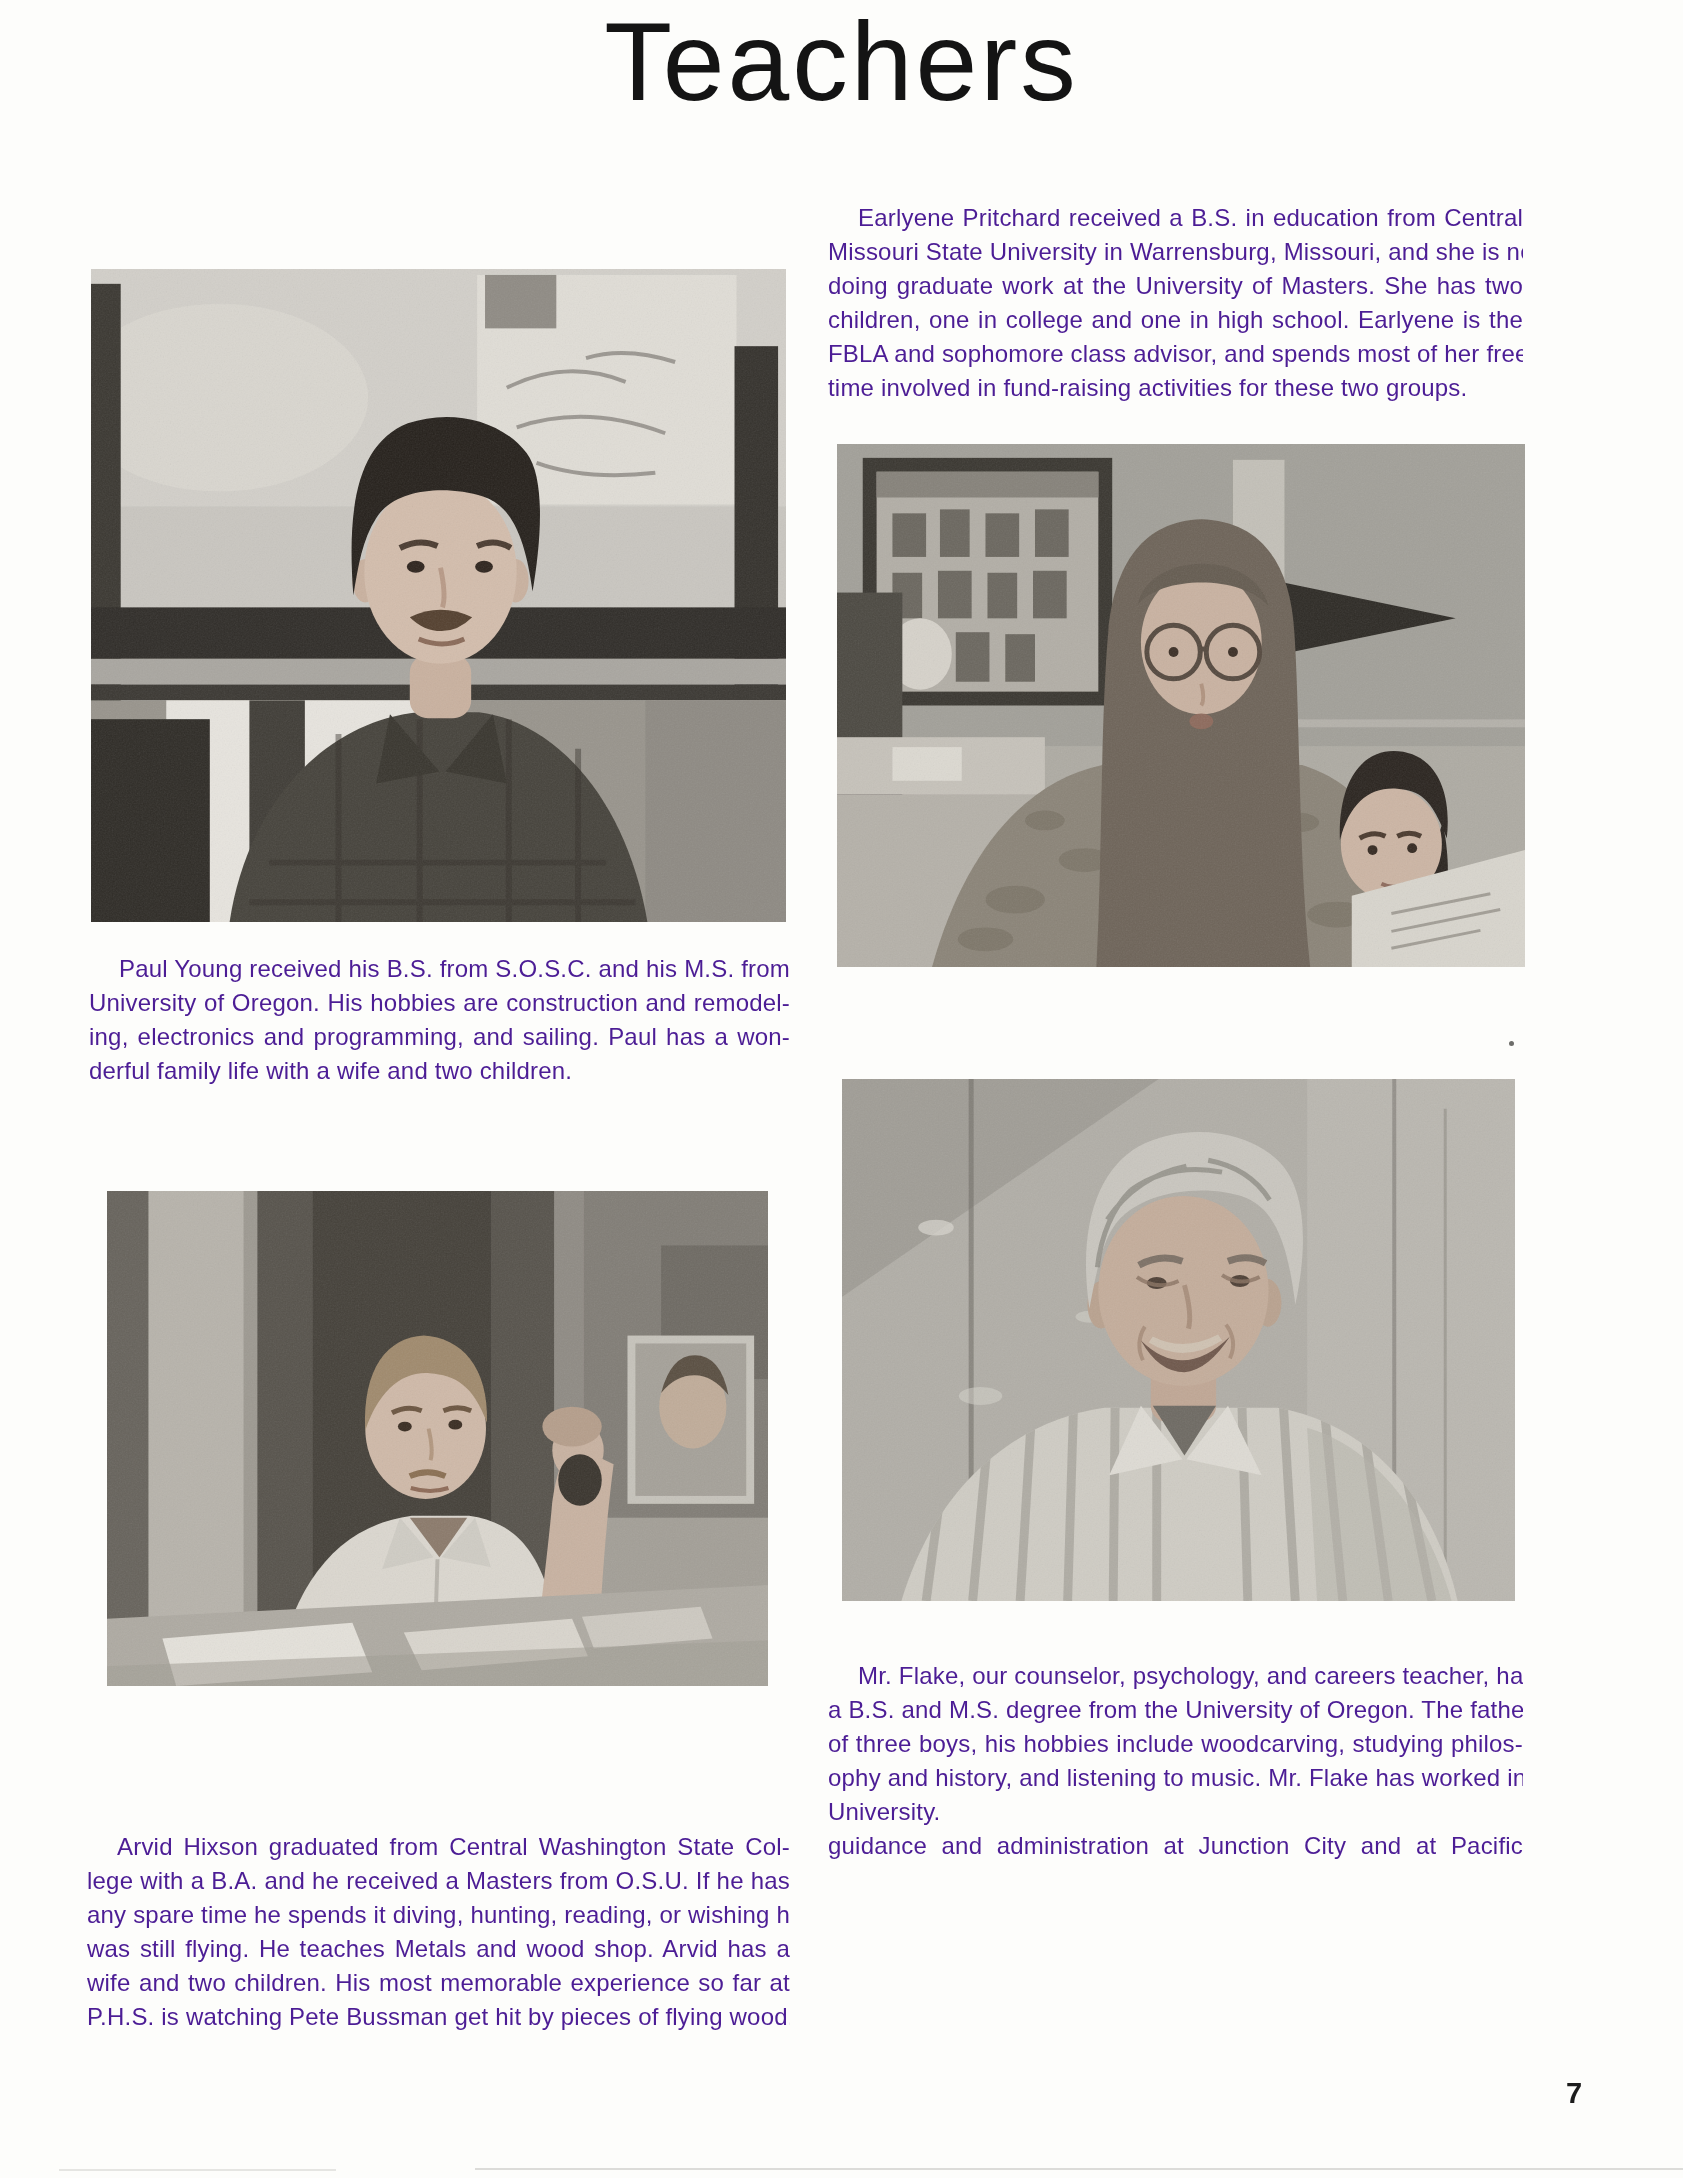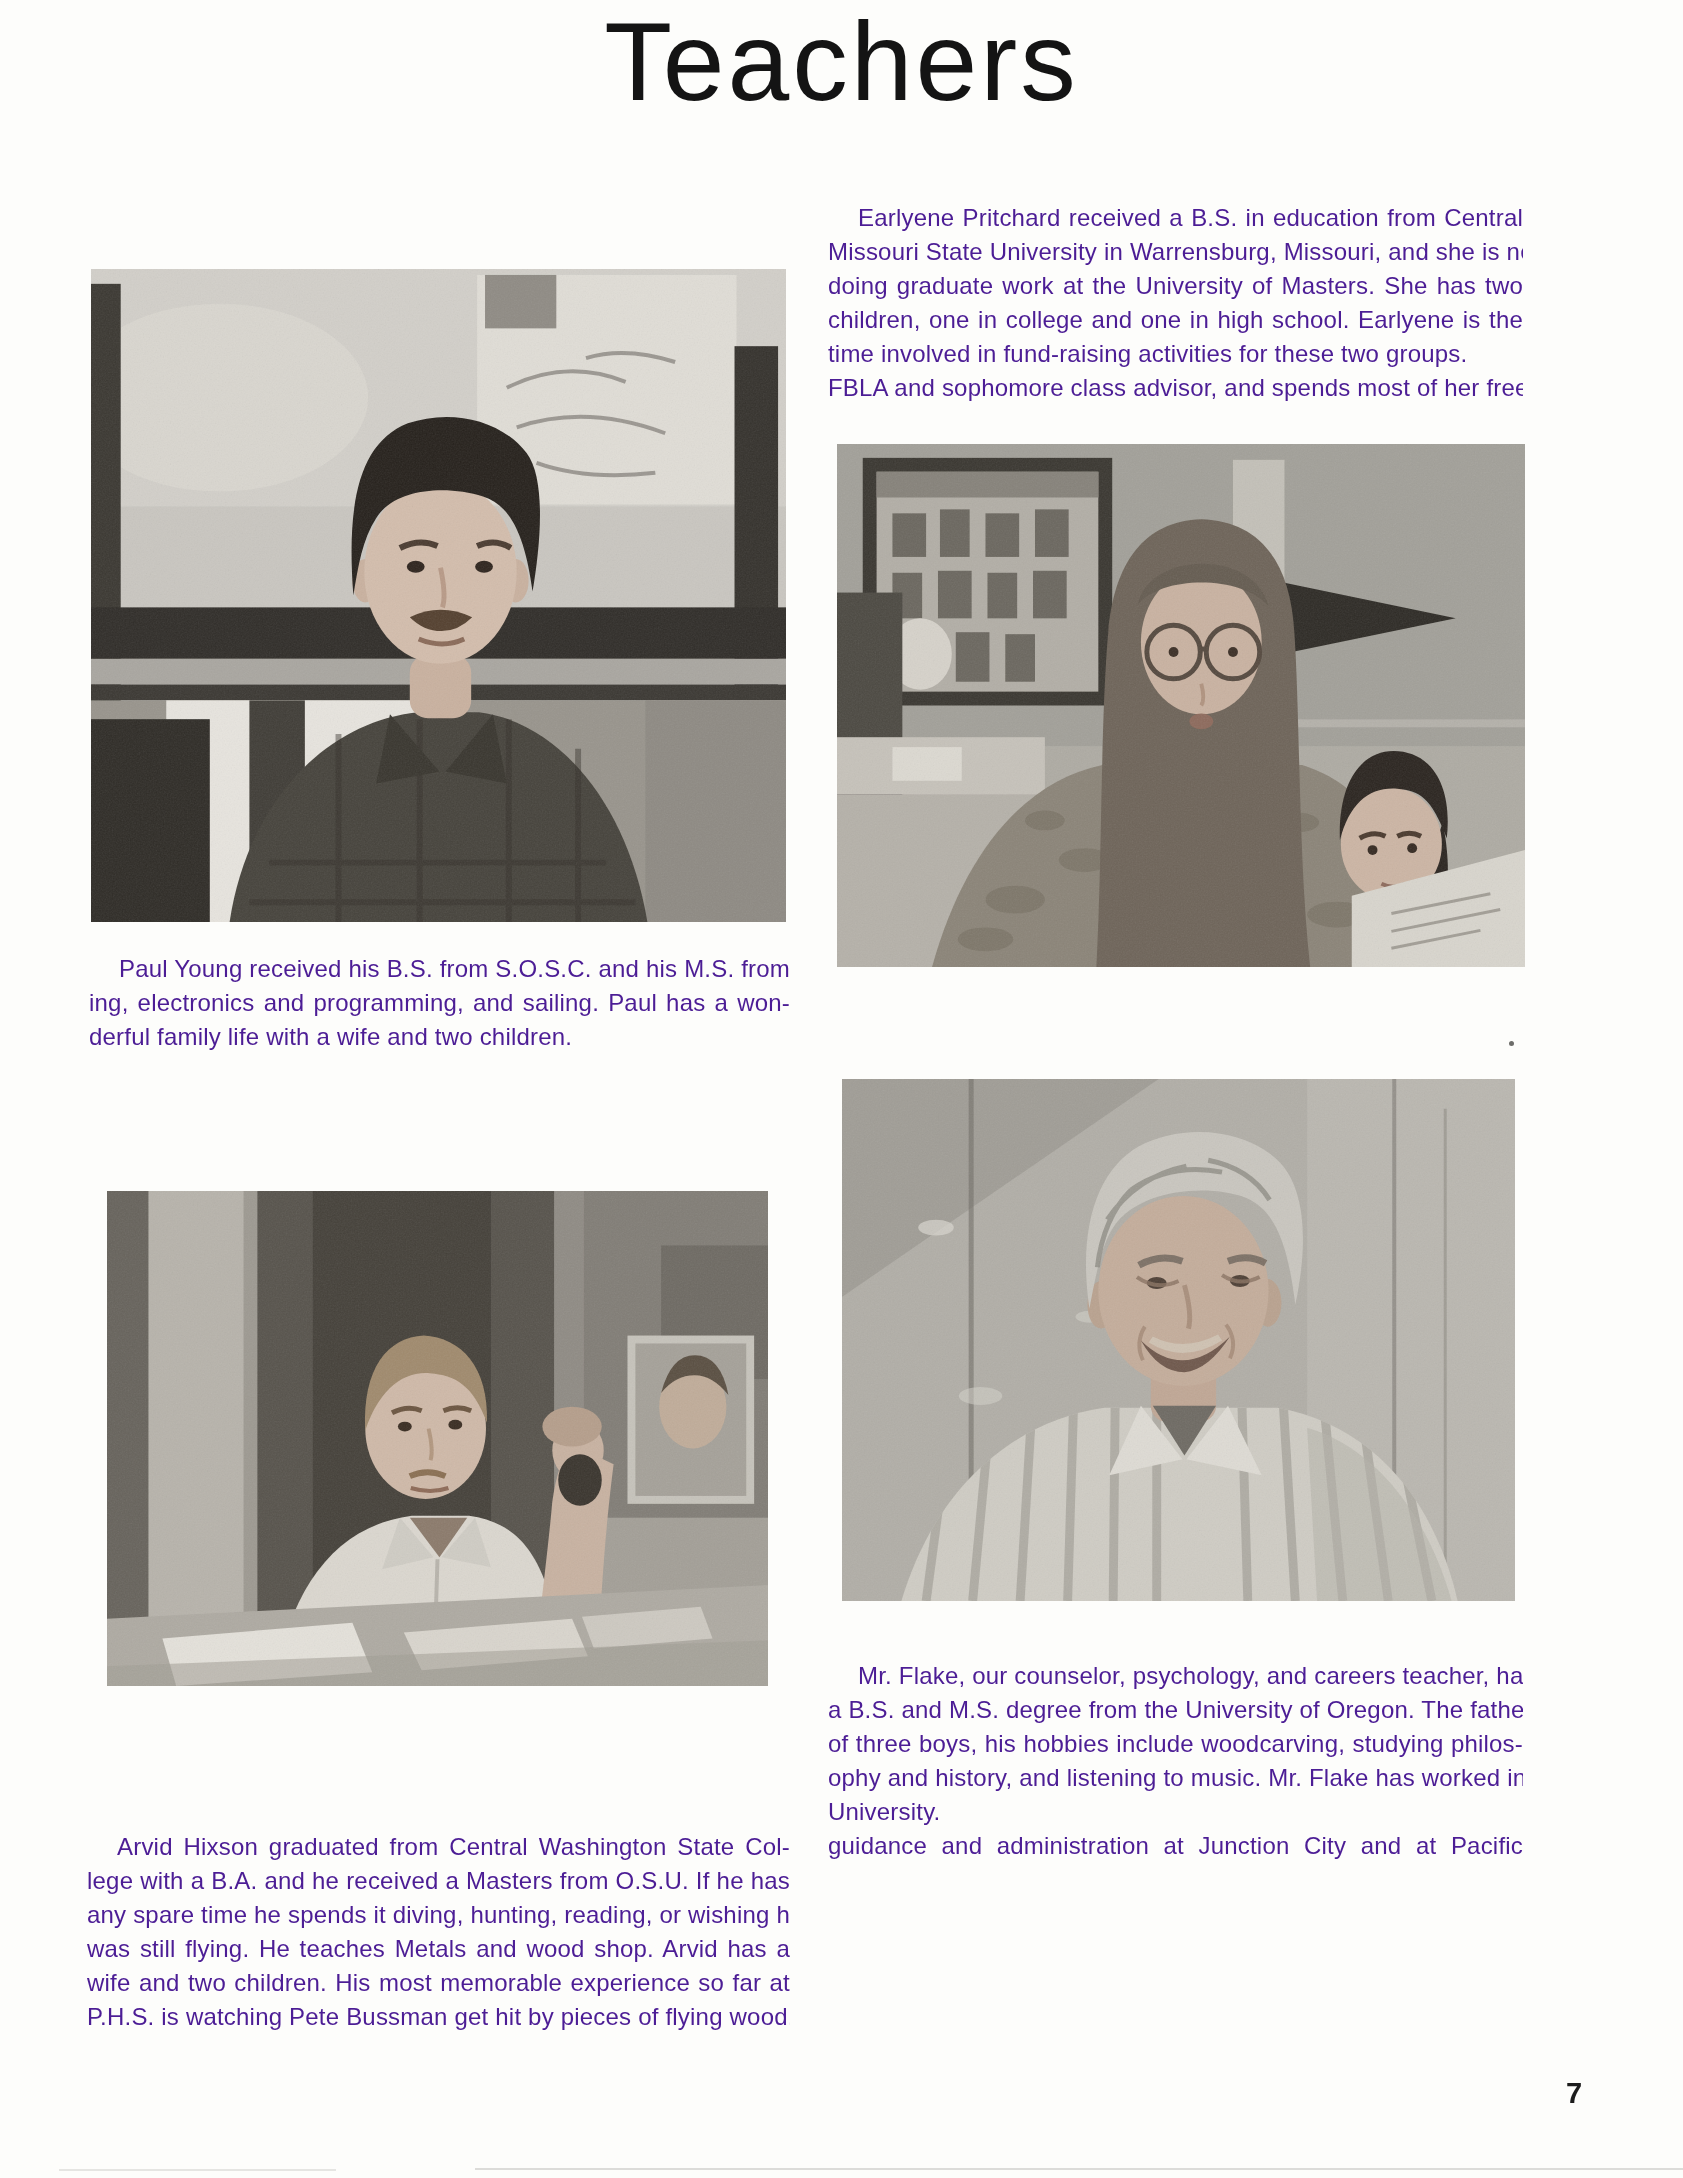--- a/index.html
+++ b/index.html
@@ -64,22 +64,22 @@
     </defs>
   </svg>
 
   <div class="page-title">Teachers</div>
 
   <div class="bio" style="left:828px;top:201px;width:695px;">
     <div class="ln first">Earlyene Pritchard received a B.S. in education from Central</div>
     <div class="ln">Missouri State University in Warrensburg, Missouri, and she is now</div>
     <div class="ln">doing graduate work at the University of Masters. She has two</div>
     <div class="ln">children, one in college and one in high school. Earlyene is the</div>
+    <div class="ln">FBLA and sophomore class advisor, and spends most of her free</div>
     <div class="ln lastline">time involved in fund-raising activities for these two groups.</div>
-    <div class="ln">FBLA and sophomore class advisor, and spends most of her free</div>
   </div>
 
   <div class="photo" style="left:91px;top:269px;width:695px;height:653px;">
     <svg viewBox="0 0 702 660" preserveAspectRatio="none">
       <rect width="702" height="660" fill="#c9c6c0"></rect>
       <rect x="0" y="0" width="702" height="240" fill="#d2cfc9"></rect>
       <ellipse cx="130" cy="130" rx="150" ry="95" fill="#dbd8d2" opacity="0.7"></ellipse>
 
       <rect x="390" y="6" width="262" height="232" fill="#e0ddd6"></rect>
       <rect x="398" y="6" width="72" height="54" fill="#8f8b84"></rect>
@@ -113,20 +113,21 @@
       <ellipse cx="397" cy="301" rx="9" ry="6" fill="#2e241d"></ellipse>
       <path d="M353,302 q6,28 2,40" stroke="#b89a87" stroke-width="5" fill="none"></path>
       <path d="M322,352 q31,-15 63,0 q-14,14 -31,14 q-18,0 -32,-14 Z" fill="#54402f"></path>
       <path d="M331,374 q24,10 46,0" stroke="#8a6a58" stroke-width="5" fill="none"></path>
       <rect width="702" height="660" filter="url(#grainF)" opacity="0.55"></rect>
     </svg>
   </div>
 
   <div class="bio" style="left:89px;top:952px;width:701px;">
     <div class="ln first">Paul Young received his B.S. from S.O.S.C. and his M.S. from the</div>
+    <div class="ln">University of Oregon. His hobbies are construction and remodel-</div>
     <div class="ln">ing, electronics and programming, and sailing. Paul has a won-</div>
     <div class="ln lastline">derful family life with a wife and two children.</div>
   </div>
 
   <div class="photo" style="left:837px;top:444px;width:688px;height:523px;">
     <svg viewBox="0 0 695 528" preserveAspectRatio="none">
       <rect width="695" height="528" fill="#a2a099"></rect>
       <rect y="305" width="695" height="223" fill="#aeaba3"></rect>
       <rect x="400" y="16" width="52" height="232" fill="#c3c0b8"></rect>
       <rect x="420" y="278" width="275" height="8" fill="#c0bdb5" opacity="0.6"></rect>

